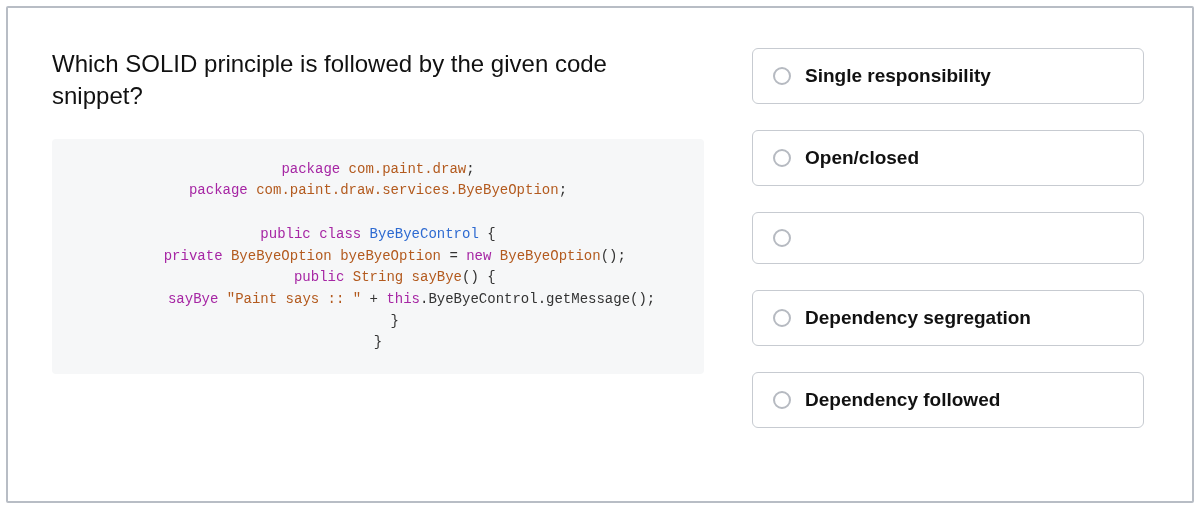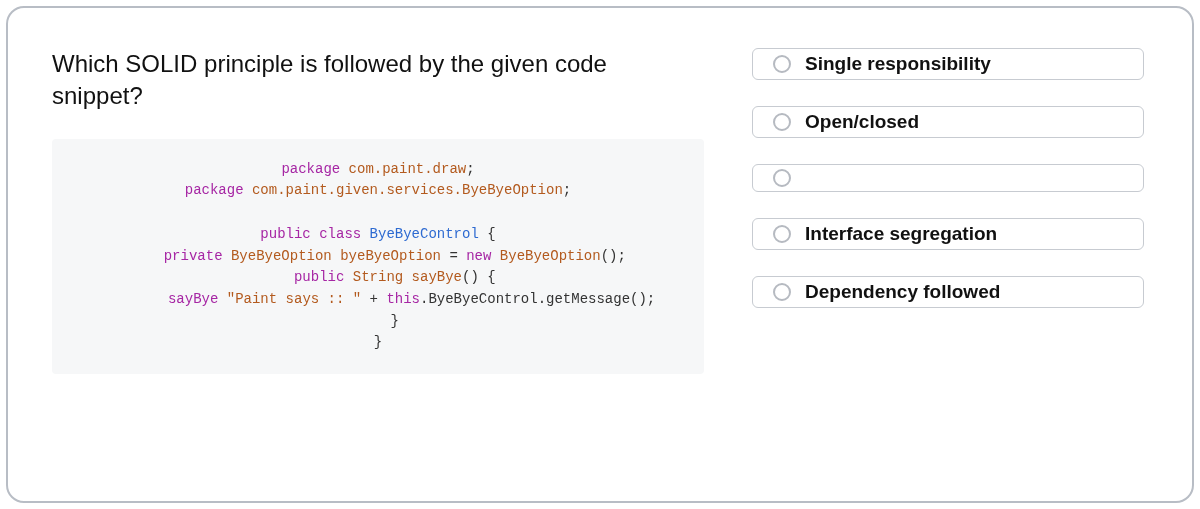--- a/index.html
+++ b/index.html
@@ -9,21 +9,21 @@
     }
     body {
       font-family: -apple-system, BlinkMacSystemFont, "Segoe UI", Helvetica, Arial, sans-serif;
       background: #fff;
       width: 1200px;
       height: 509px;
       overflow: hidden;
     }
     .card {
       border: 2px solid #b8bdc5;
-      border-radius: 18px;
+      border-radius: 2px;
       margin: 6px;
       padding: 40px 48px 30px 44px;
       height: calc(100% - 12px);
       display: flex;
       gap: 48px;
     }
     .left-panel {
       flex: 1;
       min-width: 0;
     }
@@ -55,21 +55,21 @@
     .right-panel {
       width: 392px;
       flex-shrink: 0;
       display: flex;
       flex-direction: column;
       gap: 26px;
     }
     .option {
       border: 1.5px solid #c7cbd1;
       border-radius: 6px;
-      padding: 4px 20px;
+      padding: 16px 20px;
       display: flex;
       align-items: center;
       gap: 14px;
       cursor: pointer;
       user-select: none;
       background: #fff;
     }
     .radio {
       width: 18px;
       height: 18px;
@@ -84,21 +84,21 @@
       color: #111;
     }
   </style>
 </head>
 <body>
 
 <div class="card">
   <div class="left-panel">
     <div class="question-text">Which SOLID principle is followed by the given code snippet?</div>
     <div class="code-block"><span class="kw">package</span> <span class="pkg">com.paint.draw</span>;
-<span class="kw">package</span> <span class="pkg">com.paint.given.services.ByeByeOption</span>;
+<span class="kw">package</span> <span class="pkg">com.paint.draw.services.ByeByeOption</span>;
 
 <span class="kw">public</span> <span class="kw">class</span> <span class="cls">ByeByeControl</span> {
     <span class="kw">private</span> <span class="typ">ByeByeOption</span> <span class="varn">byeByeOption</span> = <span class="kw">new</span> <span class="typ">ByeByeOption</span>();
     <span class="kw">public</span> <span class="typ">String</span> <span class="varn">sayBye</span>() {
         <span class="kw">sayBye</span> <span class="str">"Paint says :: "</span> + <span class="kw">this</span><span>.ByeByeControl.getMessage</span>();
     }
 }</div>
   </div>
 
   <div class="right-panel">
@@ -108,20 +108,20 @@
     </div>
     <div class="option">
       <span class="radio"></span>
       <span class="option-label">Open/closed</span>
     </div>
     <div class="option">
       <span class="radio"></span>
     </div>
     <div class="option">
       <span class="radio"></span>
-      <span class="option-label">Interface segregation</span>
+      <span class="option-label">Dependency segregation</span>
     </div>
     <div class="option">
       <span class="radio"></span>
       <span class="option-label">Dependency followed</span>
     </div>
   </div>
 </div>
 
 </body></html>

